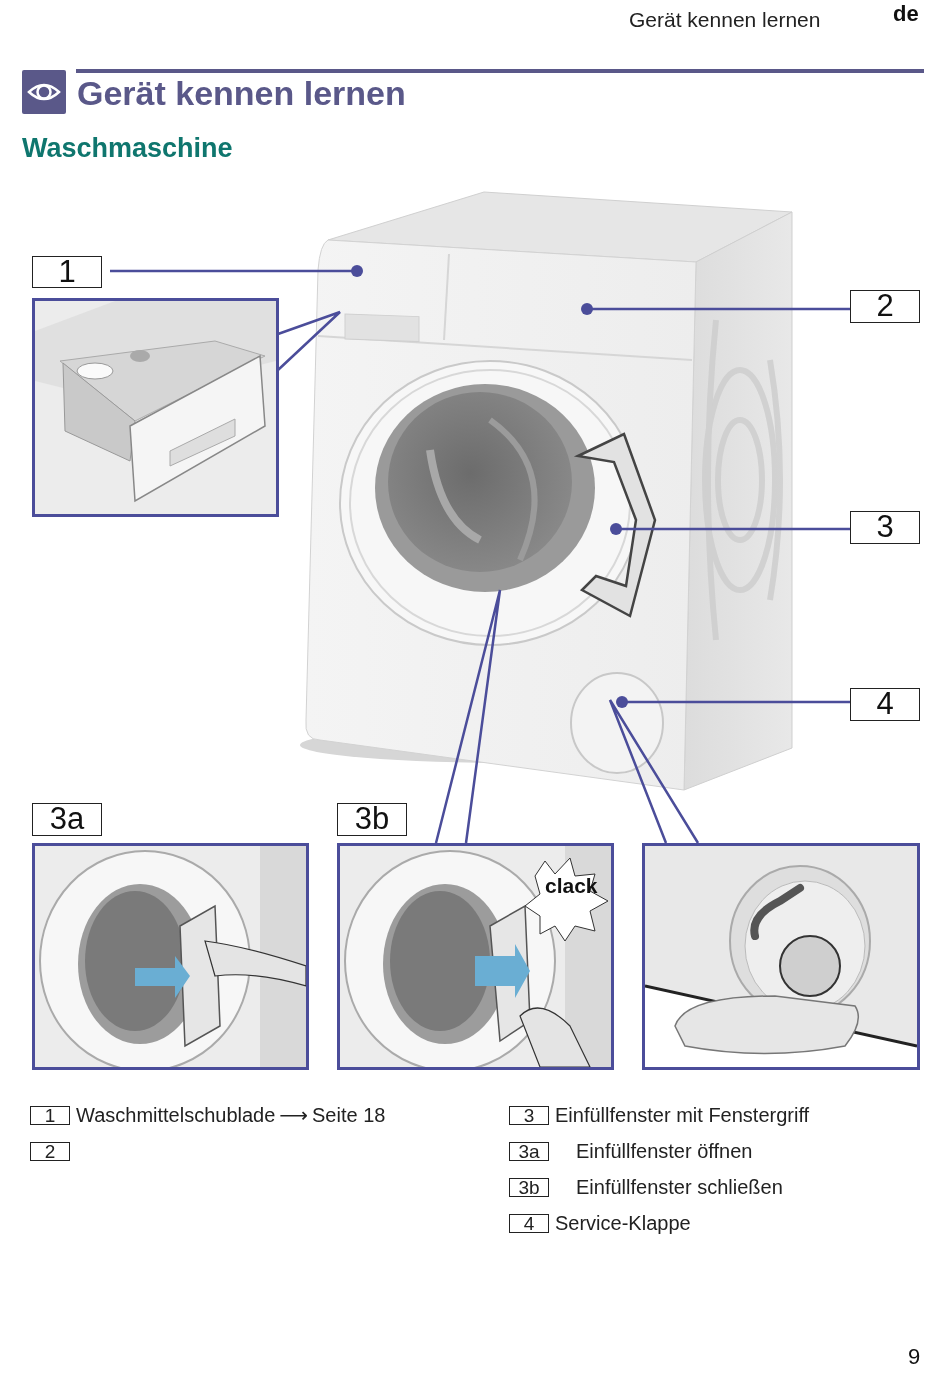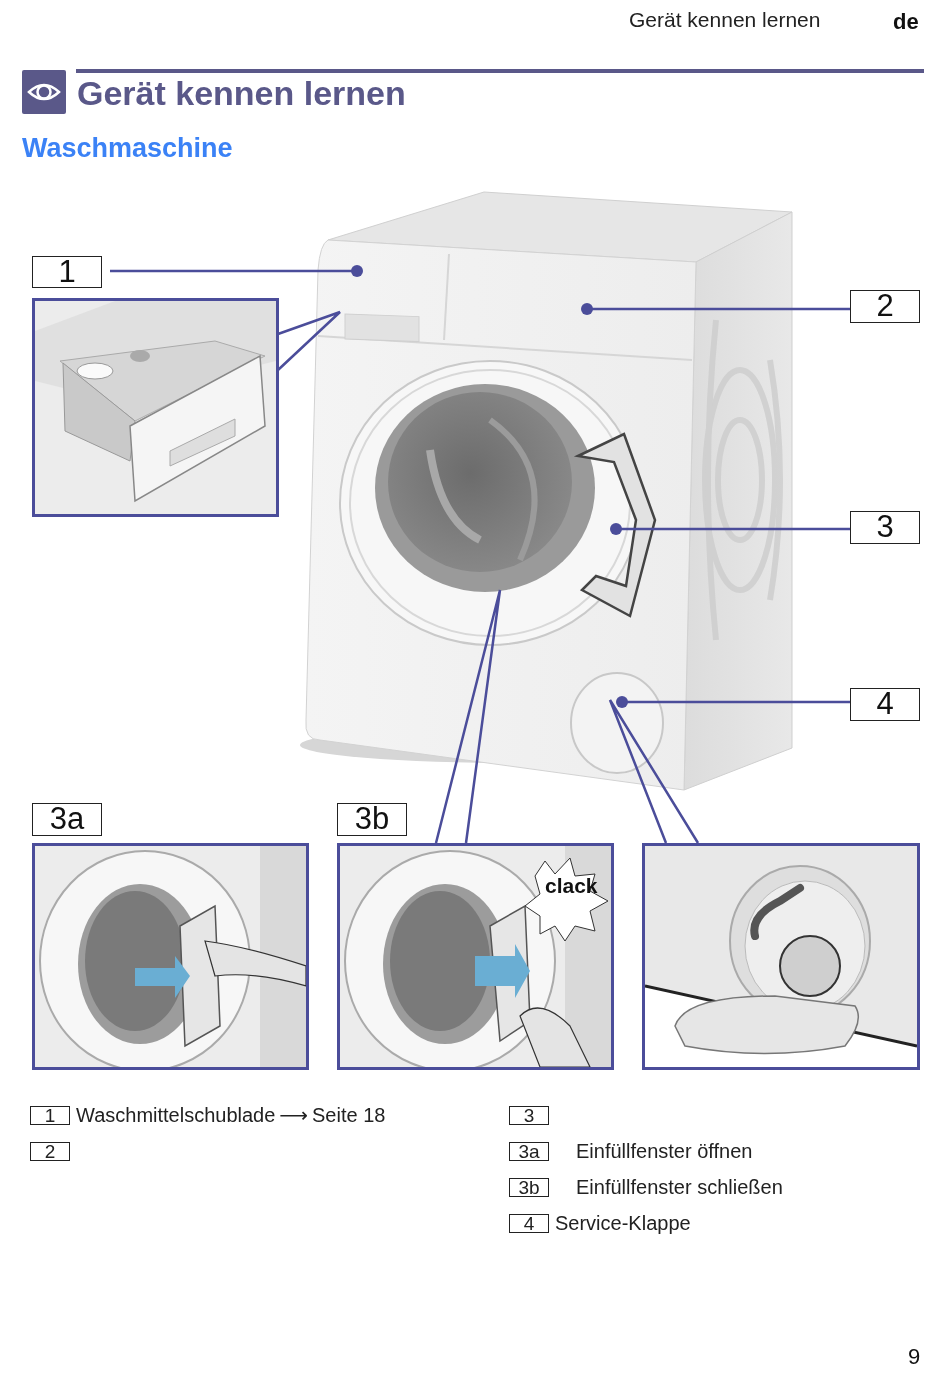--- a/index.html
+++ b/index.html
@@ -1,23 +1,23 @@
 <!DOCTYPE html>
 <html><head>
 <meta charset="utf-8">
 <style>
   html,body{margin:0;padding:0;background:#fff;}
   body{width:950px;height:1383px;position:relative;overflow:hidden;font-family:"Liberation Sans",sans-serif;color:#111;}
   .abs{position:absolute;}
   .running-title{left:629px;top:8px;font-size:21px;color:#222;}
-  .lang{left:893px;top:9px;font-size:22px;font-weight:bold;color:#111;}
+  .lang{left:893px;top:1px;font-size:22px;font-weight:bold;color:#111;}
   .rule{left:76px;top:69px;width:848px;height:4px;background:#5a5889;}
   .eye-box{left:22px;top:70px;width:44px;height:44px;background:#5a5889;border-radius:2px;}
   .h1{left:77px;top:74px;font-size:34px;font-weight:bold;color:#5a5889;}
-  .h2{left:22px;top:133px;font-size:27px;font-weight:bold;color:#3b82f6;}
+  .h2{left:22px;top:133px;font-size:27px;font-weight:bold;color:#0f766e;}
   .label-box{border:1.5px solid #222;background:#fff;color:#111;font-size:31px;line-height:30px;text-align:center;box-sizing:border-box;}
   .panel{border:3px solid #4b4d9a;box-sizing:border-box;background:#ec4899;overflow:hidden;}
   .legend-row{display:flex;align-items:center;font-size:20px;color:#222;height:24px;}
   .legend-row .lb{display:inline-block;width:40px;height:19px;border:1.3px solid #222;text-align:center;font-size:19px;line-height:18px;margin-right:6px;box-sizing:border-box;}
   .legend-row .lb.ind{margin-right:27px;}
   .legend-row .it{}
   .arrow{margin:0 4px;}
   .pageno{left:908px;top:1344px;font-size:22px;color:#111;}
   svg{display:block;}
 </style>
@@ -174,20 +174,21 @@
     <span class="it">Seite 18</span>
   </div>
   <div class="legend-row">
     <span class="lb">2</span>
   </div>
 </div>
 
 <div class="abs" style="left:509px;top:1103px;">
   <div class="legend-row" style="margin-bottom:12px;">
     <span class="lb">3</span>
+    <span>Einfüllfenster mit Fenstergriff</span>
   </div>
   <div class="legend-row" style="margin-bottom:12px;">
     <span class="lb ind">3a</span>
     <span>Einfüllfenster öffnen</span>
   </div>
   <div class="legend-row" style="margin-bottom:12px;">
     <span class="lb ind">3b</span>
     <span>Einfüllfenster schließen</span>
   </div>
   <div class="legend-row">

